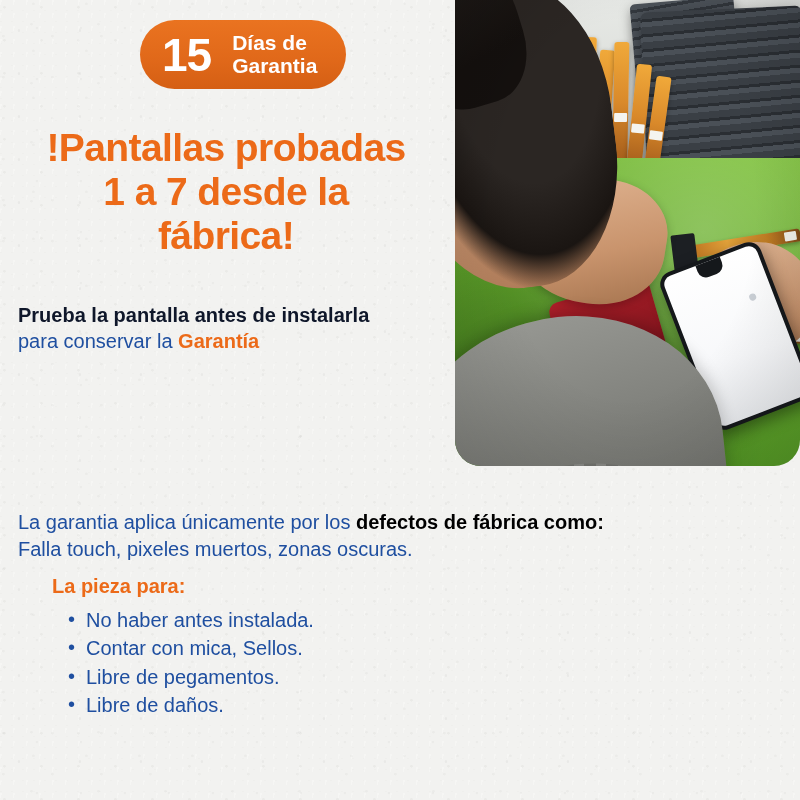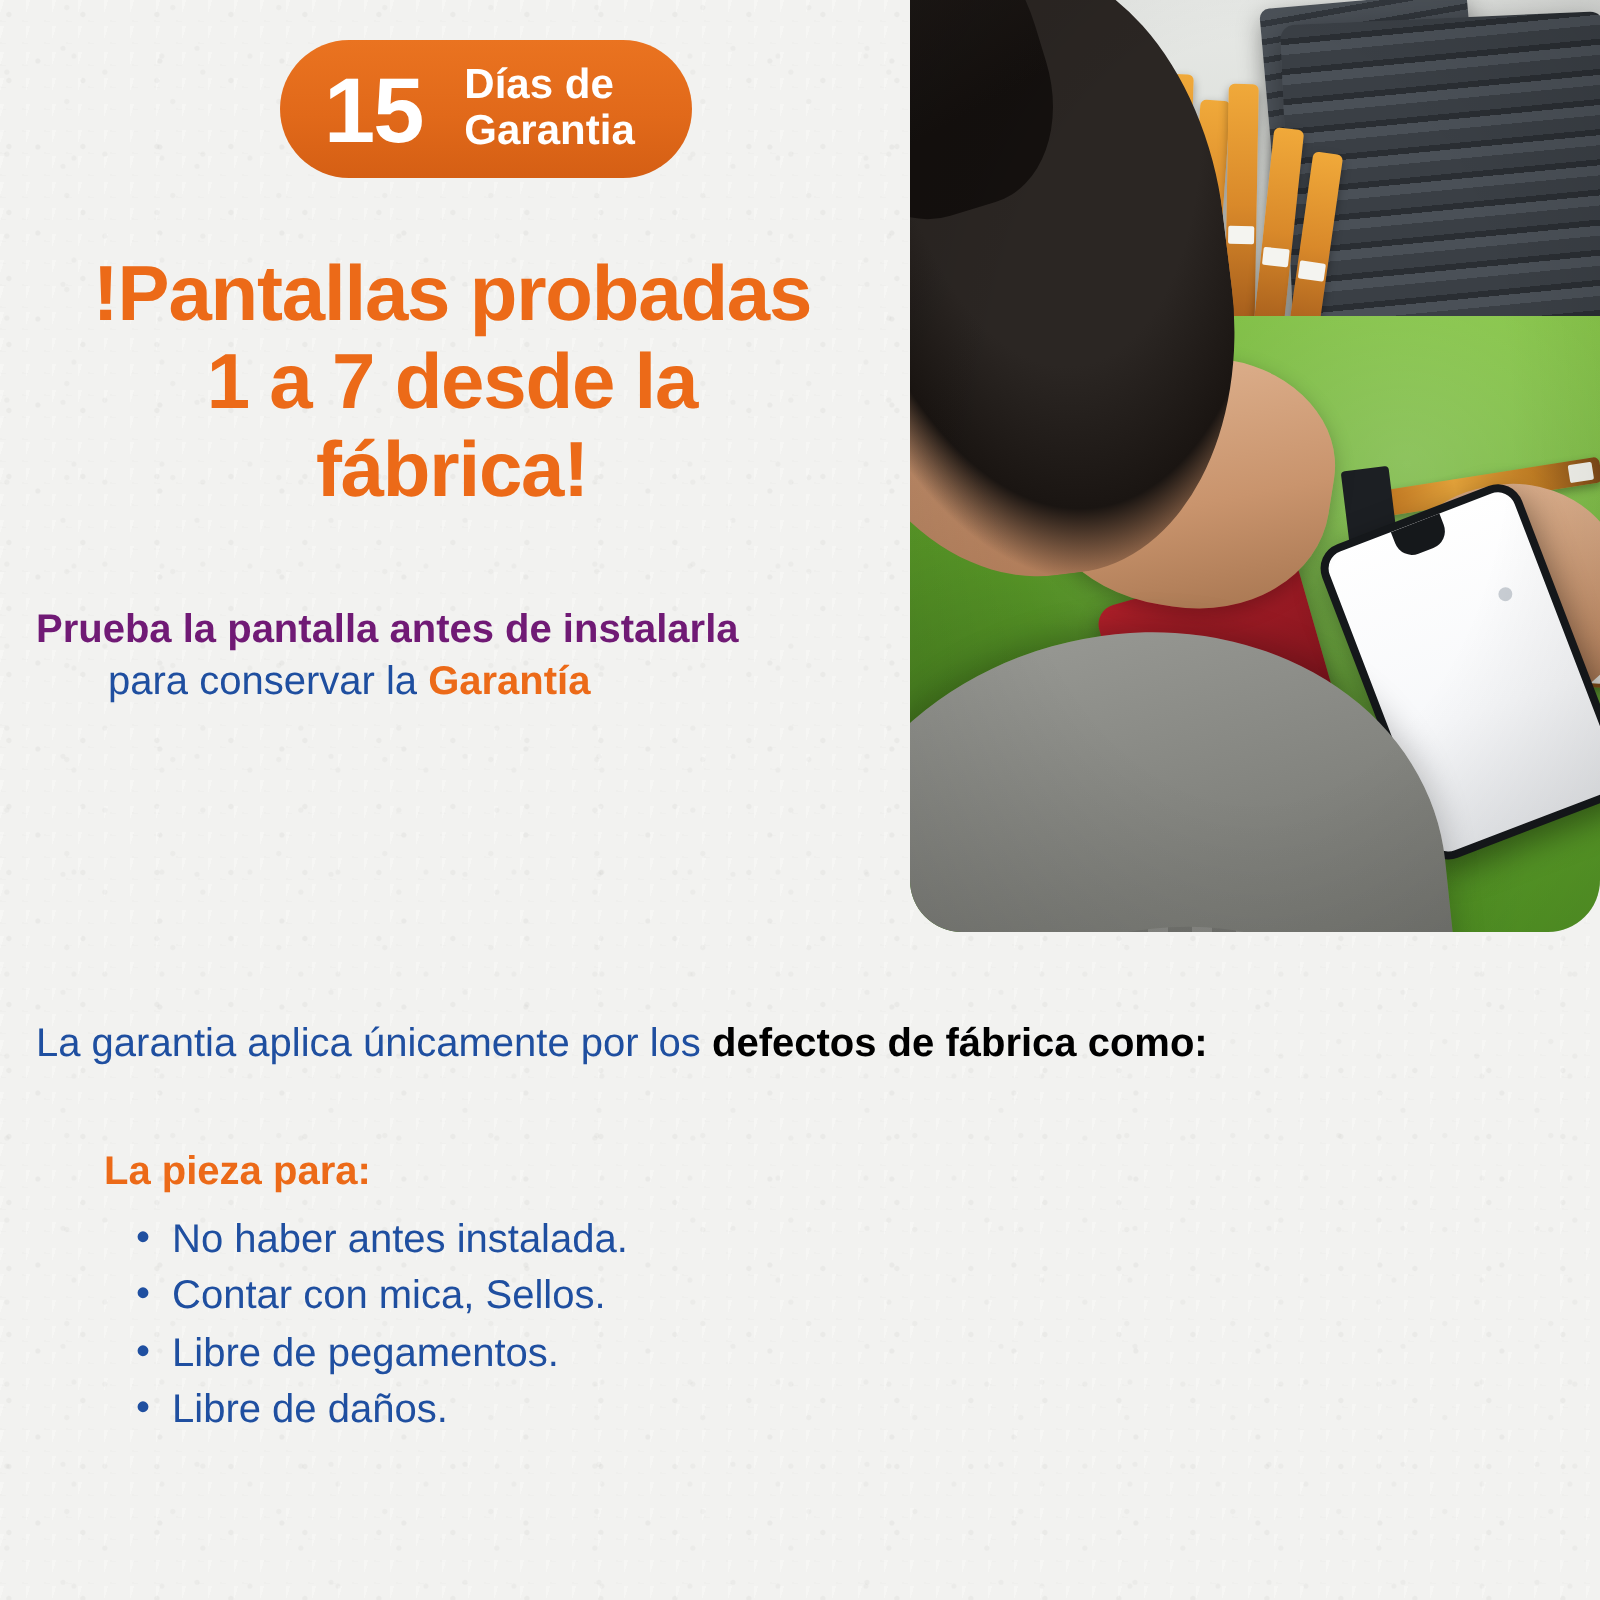--- a/index.html
+++ b/index.html
@@ -359,29 +359,28 @@
   
   #subblock {
     position: absolute;
     left: 18px;
     top: 303px;
     width: 430px;
     z-index: 4;
     line-height: 1.28;
   }
   #sub-line1 {
-    color: #701a75;
+    color: #0f172a;
     font-size: 20px;
     font-weight: bold;
   }
   #sub-line2 {
     color: #1f4fa0;
     font-size: 20px;
     font-weight: normal;
-    margin-left: 36px;
   }
   #sub-line2 .em {
     color: #ec6a18;
     font-weight: bold;
   }
 
   
   #warranty {
     position: absolute;
     left: 18px;
@@ -535,20 +534,21 @@
       <span>para conservar la</span>
       <span class="em">Garantía</span>
     </div>
   </div>
 
   <div id="warranty">
     <div>
       <span>La garantia aplica únicamente por los</span>
       <span class="em">defectos de fábrica como:</span>
     </div>
+    <div>Falla touch, pixeles muertos, zonas oscuras.</div>
   </div>
 
   <div id="conditions">
     <div id="conditions-title">La pieza para:</div>
     <ul id="conditions-list">
       <li>No haber antes instalada.</li>
       <li>Contar con mica, Sellos.</li>
       <li>Libre de pegamentos.</li>
       <li>Libre de daños.</li>
     </ul>

